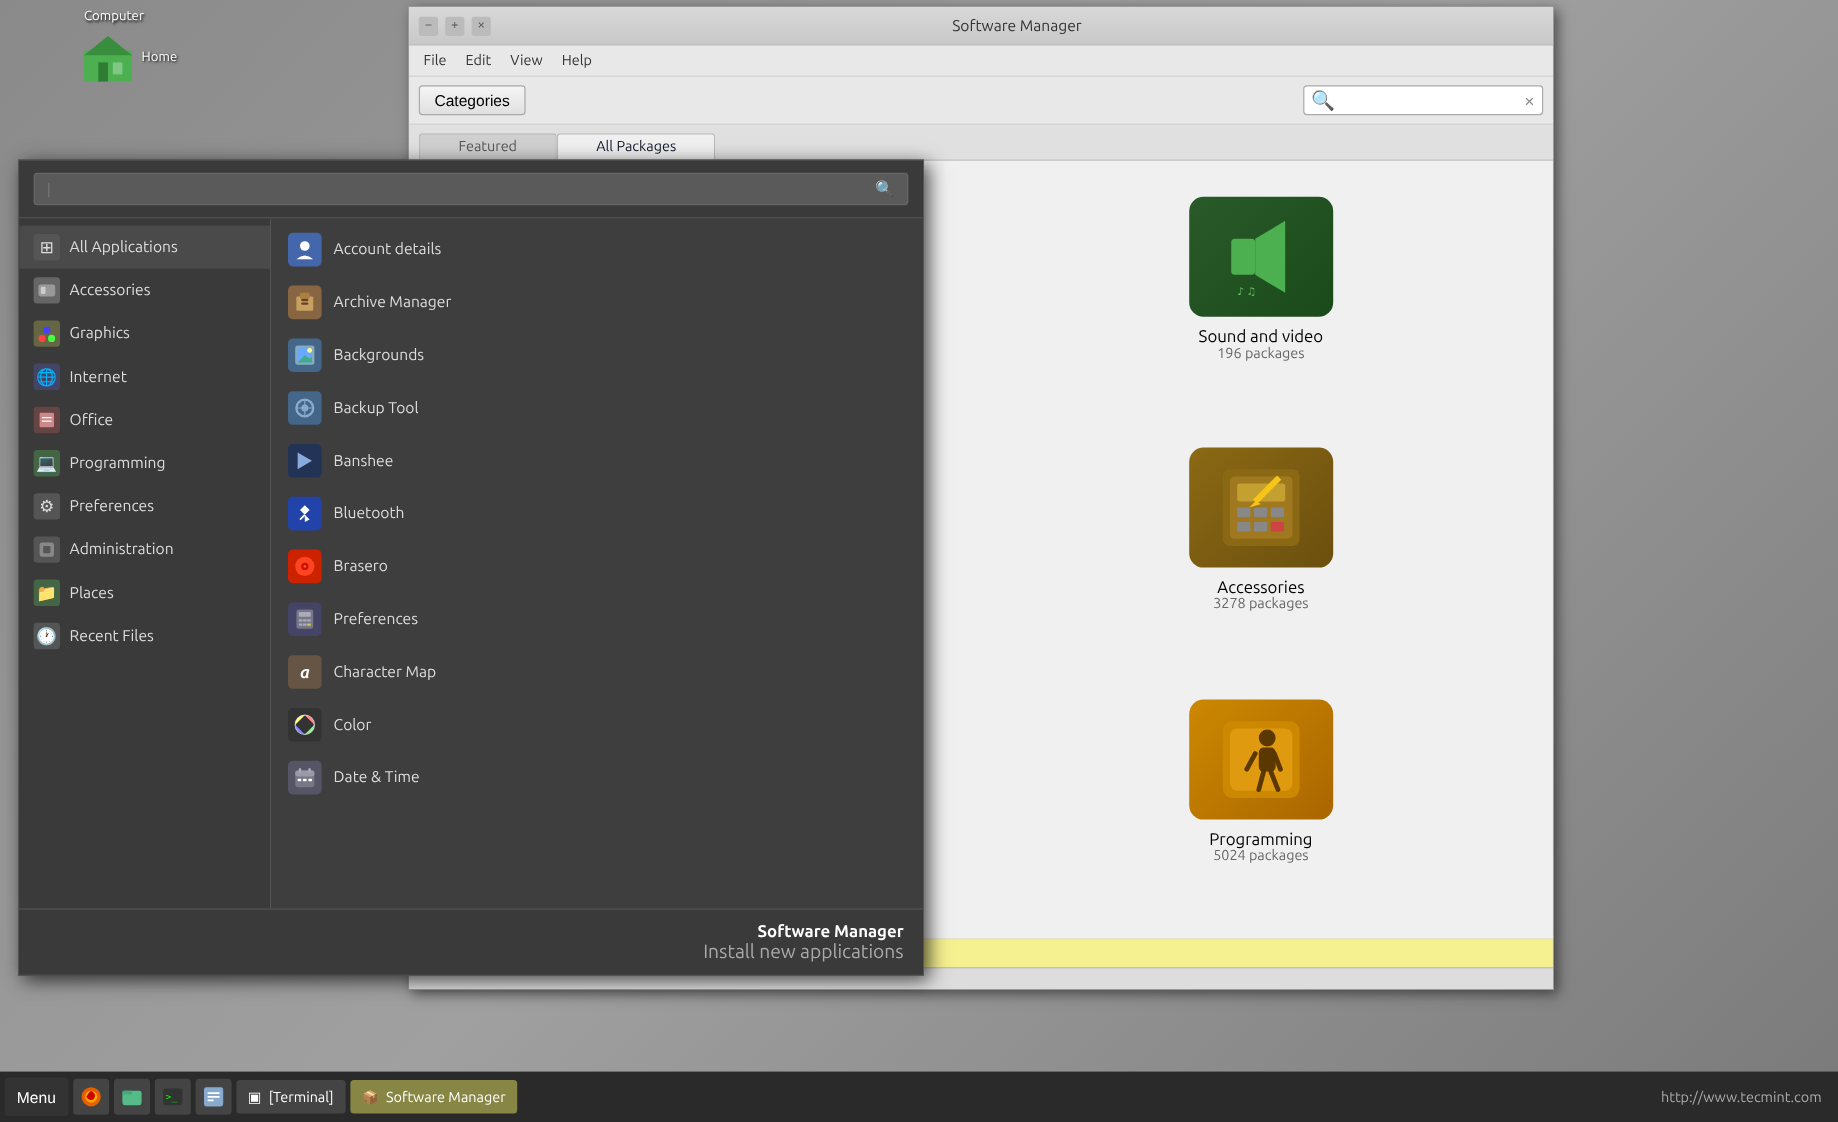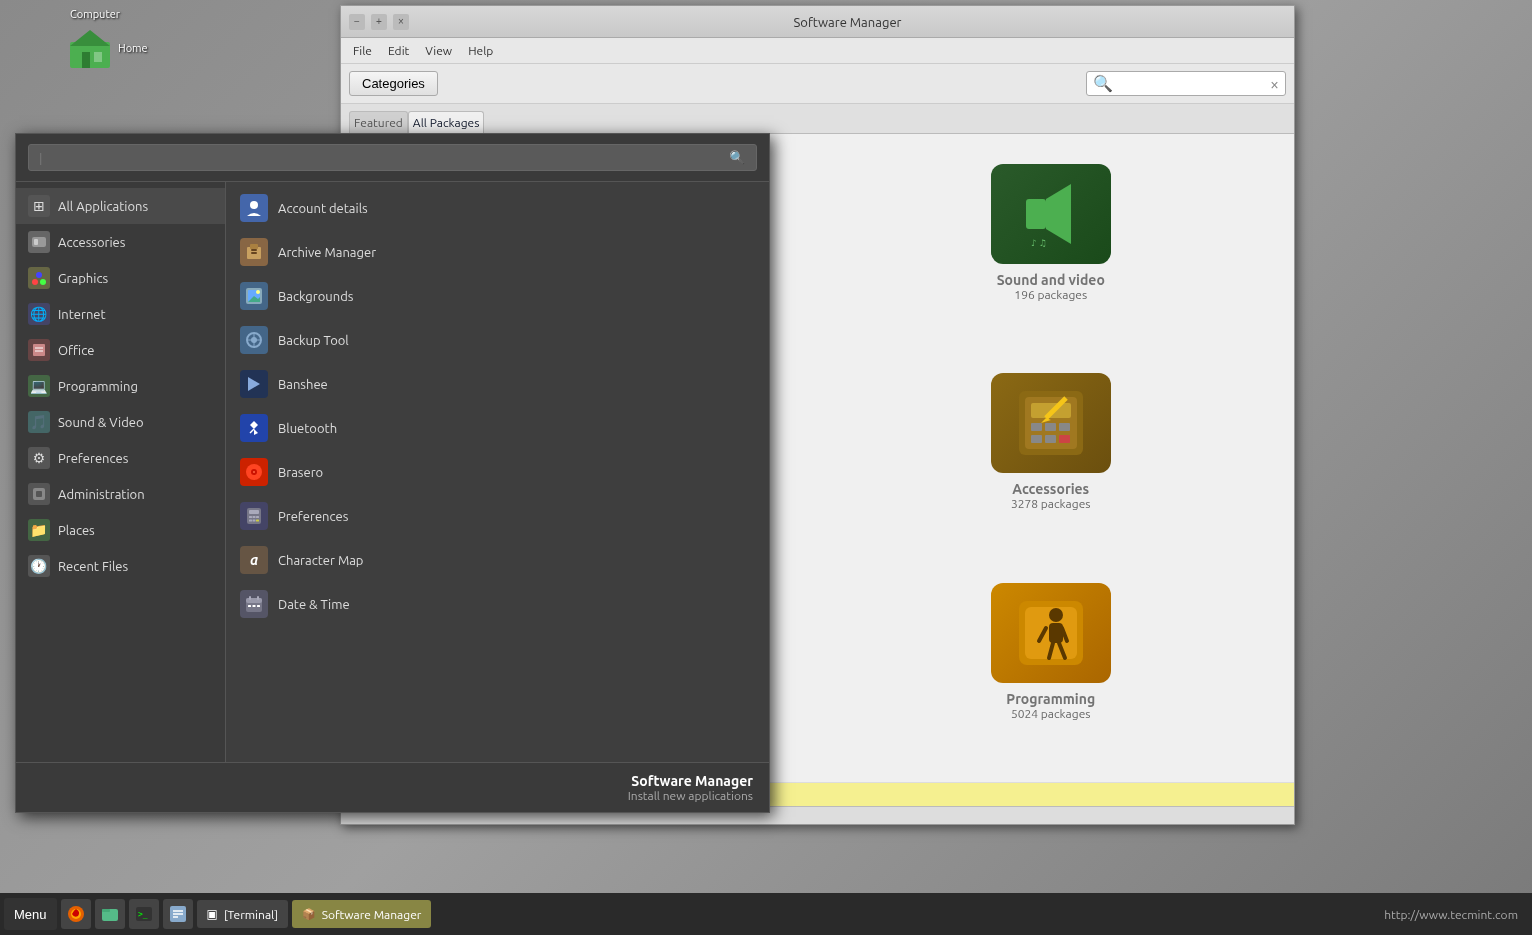--- a/index.html
+++ b/index.html
@@ -207,21 +207,21 @@
     
     .sw-tabs {
       background: #e0e0e0;
       height: 30px;
       display: flex;
       align-items: flex-end;
       padding: 0 8px;
       border-bottom: 1px solid #bbb;
     }
     .sw-tab {
-      padding: 4px 4px;
+      padding: 4px 32px;
       font-size: 12px;
       cursor: pointer;
       background: #d0d0d0;
       border: 1px solid #bbb;
       border-bottom: none;
       border-radius: 3px 3px 0 0;
       color: #555;
     }
     .sw-tab.active {
       background: #f0f0f0;
@@ -253,22 +253,22 @@
       border-radius: 12px;
       display: flex;
       align-items: center;
       justify-content: center;
       margin-bottom: 8px;
       position: relative;
       overflow: hidden;
     }
     .sw-category-name {
       font-size: 14px;
-      color: #737373;
-      font-weight: bold;
+      color: #000000;
+      font-weight: normal;
     }
     .sw-category-count {
       font-size: 12px;
       color: #666;
     }
 
     
     .icon-internet {
       background: linear-gradient(135deg, #4488cc, #2266aa);
     }
@@ -417,21 +417,21 @@
       flex-direction: column;
       align-items: flex-end;
     }
     .app-menu-footer-title {
       color: white;
       font-size: 14px;
       font-weight: bold;
     }
     .app-menu-footer-subtitle {
       color: #aaa;
-      font-size: 12px;
+      font-size: 16px;
     }
 
     
     ::-webkit-scrollbar { width: 8px; }
     ::-webkit-scrollbar-track { background: #333; }
     ::-webkit-scrollbar-thumb { background: #666; border-radius: 4px; }
   </style>
 </head>
 <body>
 
@@ -634,24 +634,20 @@
                 <line x1="4" y1="9" x2="12" y2="9" stroke="white" stroke-width="1"></line>
               </svg>
           </div>
           <span>Office</span>
         </div>
         <div class="app-menu-cat">
           <div class="app-menu-cat-icon" style="background:#464;">💻</div>
           <span>Programming</span>
         </div>
         <div class="app-menu-cat">
-          <div class="app-menu-cat-icon" style="background:#466;">🎵</div>
-          <span>Sound &amp; Video</span>
-        </div>
-        <div class="app-menu-cat">
           <div class="app-menu-cat-icon" style="background:#555;">⚙</div>
           <span>Preferences</span>
         </div>
         <div class="app-menu-cat">
           <div class="app-menu-cat-icon" style="background:#555;">
             <svg width="16" height="16" viewBox="0 0 16 16">
                 <rect x="2" y="2" width="12" height="12" rx="2" fill="#888"></rect>
                 <rect x="5" y="5" width="6" height="6" rx="1" fill="#555"></rect>
               </svg>
           </div>
@@ -760,20 +756,32 @@
             </svg>
           </div>
           <span>Preferences</span>
         </div>
 
         <div class="app-menu-app-item">
           <div class="app-item-icon" style="background:#665544; font-size:14px; color:white; font-style:italic; font-weight:bold;">a</div>
           <span>Character Map</span>
         </div>
 
+        <div class="app-menu-app-item">
+          <div class="app-item-icon" style="background:#333;">
+            <svg width="20" height="20" viewBox="0 0 20 20">
+              <circle cx="10" cy="10" r="8" fill="none" stroke="#ccc" stroke-width="1"></circle>
+              <path d="M10 2 A8 8 0 0 1 18 10" fill="#ff8888"></path>
+              <path d="M18 10 A8 8 0 0 1 10 18" fill="#88ff88"></path>
+              <path d="M10 18 A8 8 0 0 1 2 10" fill="#8888ff"></path>
+              <path d="M2 10 A8 8 0 0 1 10 2" fill="#ffff88"></path>
+            </svg>
+          </div>
+          <span>Color</span>
+        </div>
 
         <div class="app-menu-app-item">
           <div class="app-item-icon" style="background:#555566;">
             <svg width="20" height="20" viewBox="0 0 20 20">
               <rect x="2" y="4" width="16" height="14" rx="2" fill="#778"></rect>
               <rect x="2" y="4" width="16" height="5" rx="2" fill="#99a"></rect>
               <rect x="5" y="2" width="2" height="4" rx="1" fill="#aab"></rect>
               <rect x="13" y="2" width="2" height="4" rx="1" fill="#aab"></rect>
               <rect x="4" y="11" width="3" height="2" rx="0.5" fill="white"></rect>
               <rect x="8.5" y="11" width="3" height="2" rx="0.5" fill="white"></rect>

